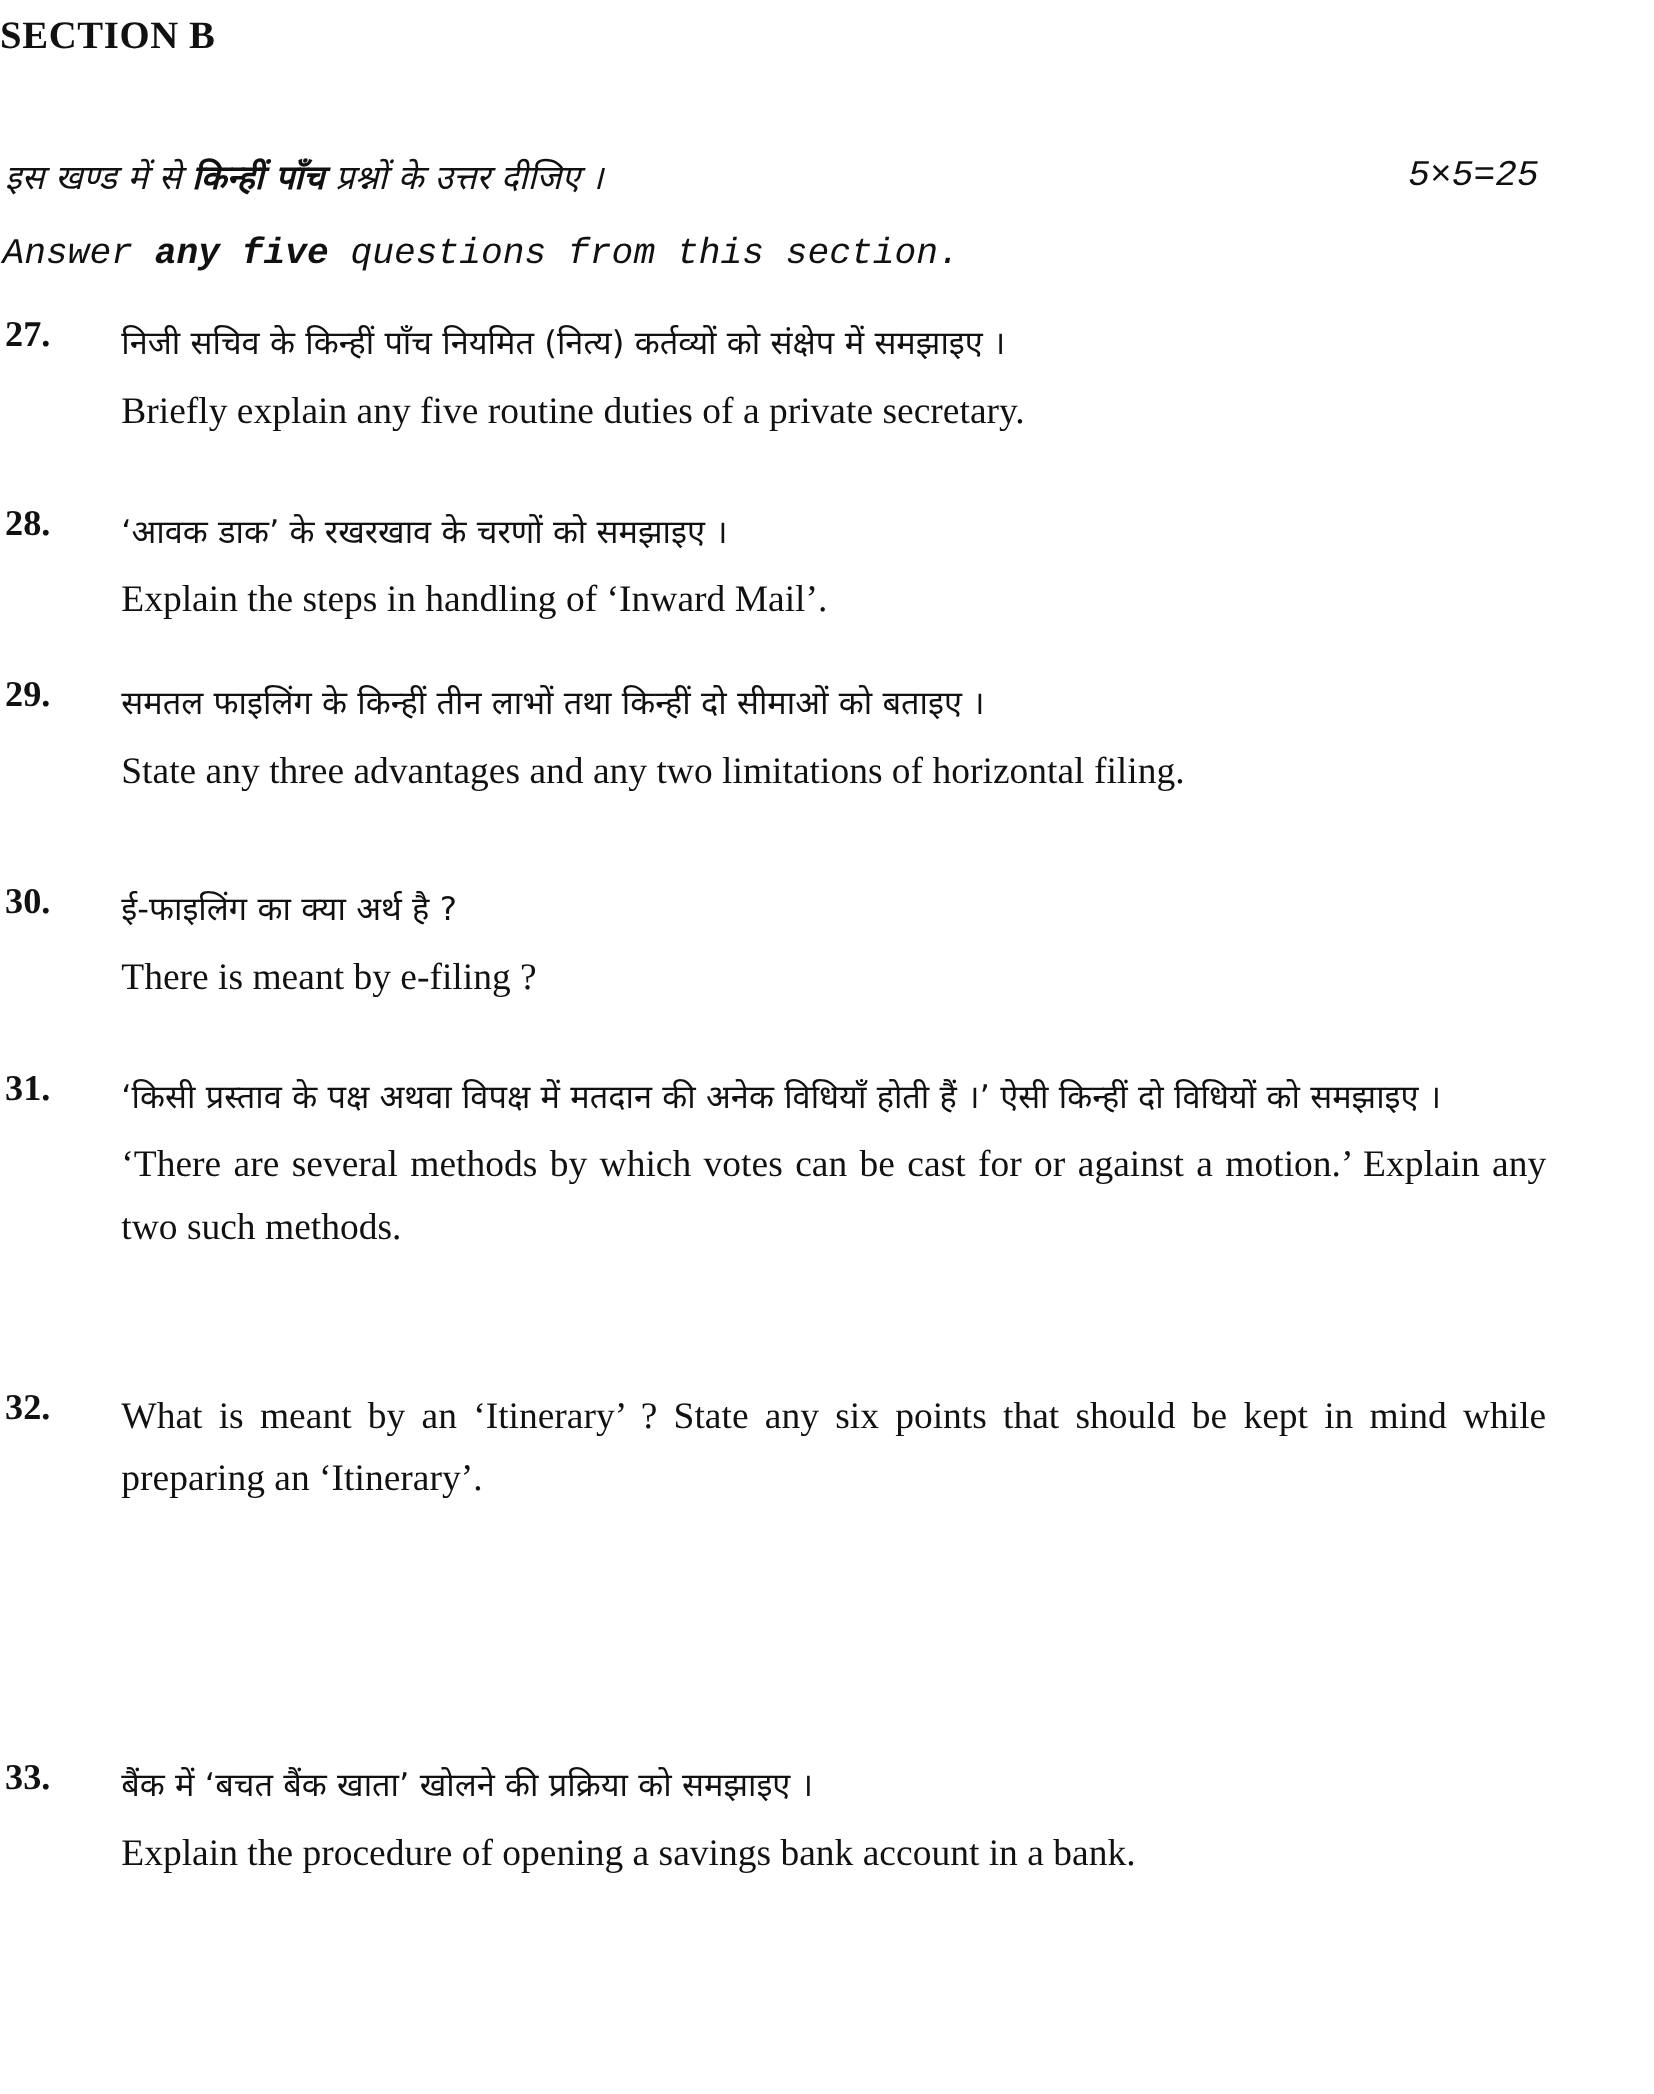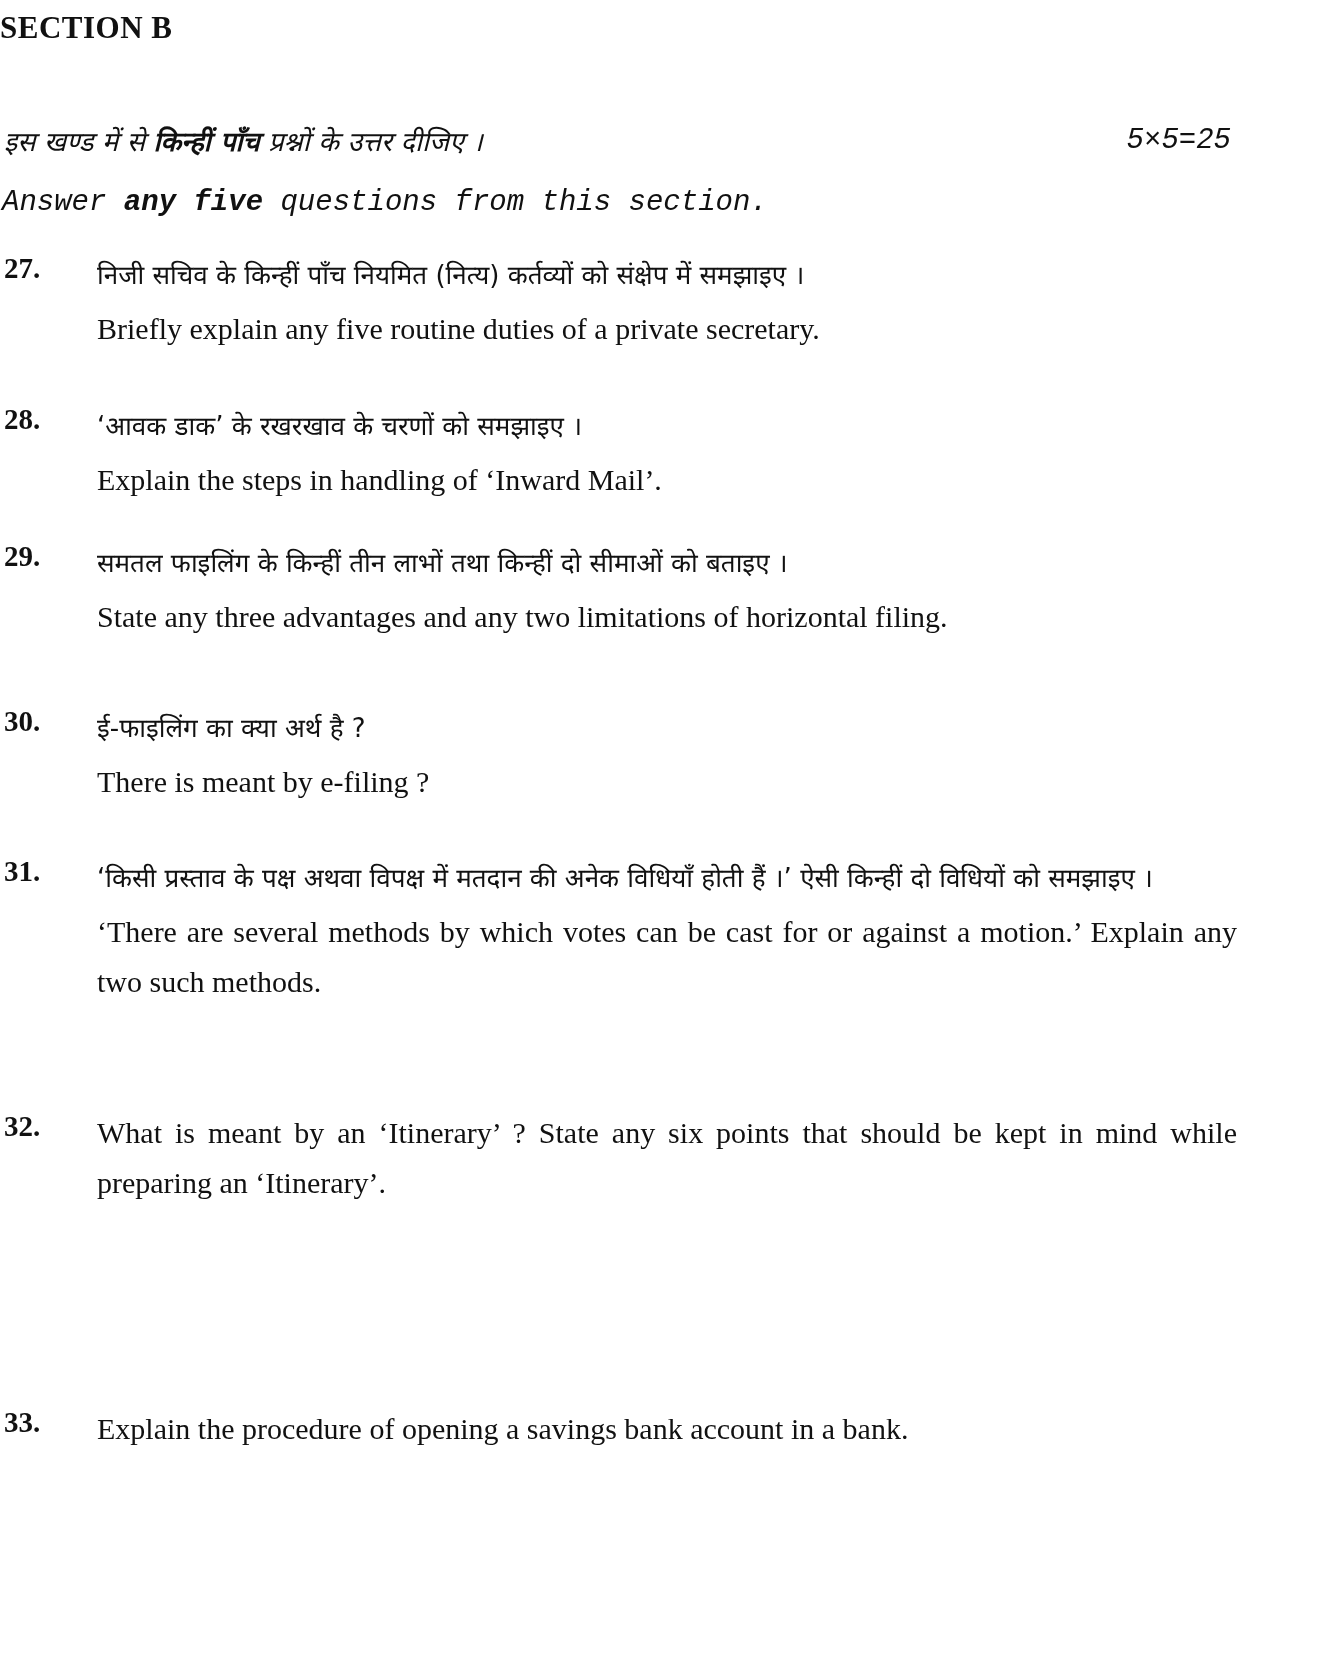--- a/index.html
+++ b/index.html
@@ -92,15 +92,16 @@
 <div class="q" style="top:1106px">
   <div class="qnum">32.</div>
   <div class="qbody">
     <div class="en">What is meant by an ‘Itinerary’ ? State any six points that should be kept in mind while preparing an ‘Itinerary’.</div>
   </div>
 </div>
 
 <div class="q" style="top:1402px">
   <div class="qnum">33.</div>
   <div class="qbody">
+    <div class="hi">बैंक में ‘बचत बैंक खाता’ खोलने की प्रक्रिया को समझाइए ।</div>
     <div class="en">Explain the procedure of opening a savings bank account in a bank.</div>
   </div>
 </div>
 
 </body></html>

